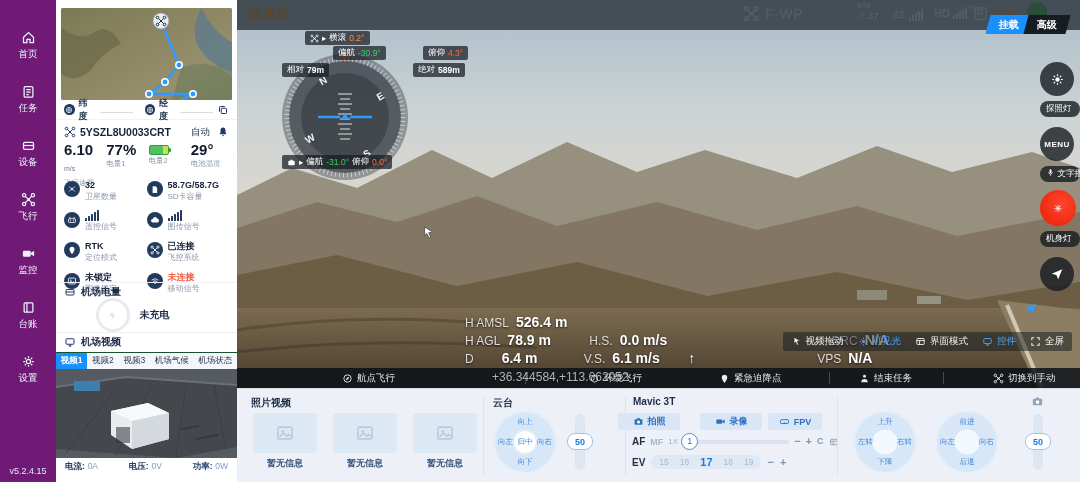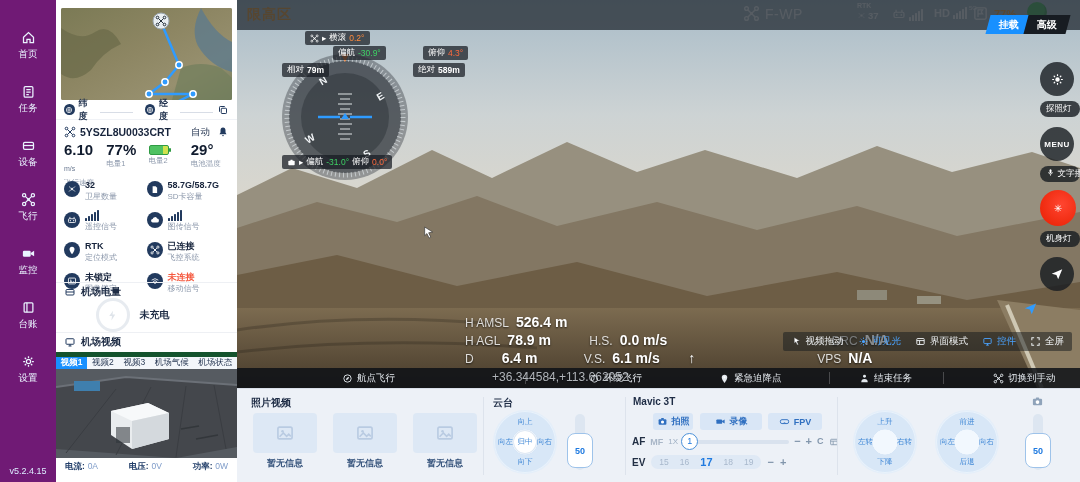--- a/index.html
+++ b/index.html
@@ -35,21 +35,21 @@
   .stv { font-size:9px; font-weight:bold; color:#17243c; line-height:11px;}
   .stv.red { color:#f5593f; }
   .stl { font-size:8px; color:#8d99ac; }
   .bars { display:flex; align-items:flex-end; gap:1px; height:10px;}
   .bars i { width:2px; background:#223a5e; display:block; border-radius:.5px;}
   .bars.w i { background:#fff; }
   .sech { position:absolute; left:0; width:181px; height:18px; display:flex; align-items:center; gap:5px; padding:0 8px; border-top:1px solid #eef0f4; font-size:10px; font-weight:bold; color:#1e2c45;}
   .dockbatt-body { position:absolute; left:0; top:300px; width:153px; height:30px; display:flex; align-items:center; justify-content:center; gap:10px;}
   .ring { width:34px; height:34px; border-radius:50%; border:3px solid #e7ebf0; color:#dfe4ea; display:flex; align-items:center; justify-content:center; font-size:13px;}
   .nocharge { font-size:10px; font-weight:bold; color:#1e2c45;}
-  .vtabs { position:absolute; left:0; top:352px; width:181px; height:17px; display:flex; background:#f3f6fa; border-top:5px solid #14532d;}
+  .vtabs { position:absolute; left:0; top:352px; width:181px; height:17px; display:flex; background:#f3f6fa; border-top:1px solid #14532d;}
   .vtab { flex:1 1 auto; font-size:8.5px; color:#2a3a55; display:flex; align-items:center; justify-content:center; cursor:pointer; white-space:nowrap; padding:0 2px;}
   .vtab.active { background:#1890ff; color:#fff; font-weight:bold;}
   .dockvideo { position:absolute; left:0; top:369px; width:181px; height:89px; overflow:hidden; background:#4a4f55;}
   .powrow { position:absolute; left:0; top:458px; width:181px; height:17px; display:flex; align-items:center; justify-content:space-between; padding:0 9px; background:#fff;}
   .powrow .pl { font-size:8.5px; font-weight:bold; color:#24406b;}
   .powrow .pv { font-size:8.5px; color:#7f9cc9;}
   
   .main { position:absolute; left:237px; top:0; width:843px; height:388px; overflow:hidden; background:#9aa5ab;}
   .topstrip { position:absolute; left:0; top:0; width:843px; height:30px; background:rgba(38,46,54,.78); z-index:6;}
   .zone { position:absolute; left:10px; top:6px; font-size:14px; font-weight:bold; color:#ff9a1e; letter-spacing:1px;}
@@ -104,21 +104,21 @@
   .mcard { position:absolute; top:24px; width:64px; height:40px; background:#dde8f5; border-radius:4px; display:flex; align-items:center; justify-content:center; color:#b9cbe2; cursor:pointer;}
   .mlabel { position:absolute; top:68px; width:64px; text-align:center; font-size:9px; font-weight:bold; color:#33517a;}
   .dpad { position:absolute; width:62px; height:62px; border-radius:50%; background:radial-gradient(circle,#f2f8fe 28%,#d8e7f7 29%); box-shadow:0 0 0 1px #e4eef9, inset 0 0 0 1px #e9f2fb; }
   .petal { position:absolute; font-size:7.5px; color:#3f87d6; cursor:pointer; white-space:nowrap;}
   .petal.u { top:6px; left:50%; transform:translateX(-50%);}
   .petal.d { bottom:6px; left:50%; transform:translateX(-50%);}
   .petal.l { left:4px; top:50%; transform:translateY(-50%);}
   .petal.r { right:4px; top:50%; transform:translateY(-50%);}
   .petal.c { left:50%; top:50%; transform:translate(-50%,-50%); background:#fff; border-radius:50%; width:22px; height:22px; display:flex; align-items:center; justify-content:center; box-shadow:0 0 2px rgba(80,120,170,.4);}
   .vslider { position:absolute; width:10px; height:56px; background:#dde6f1; border-radius:5px;}
-  .vthumb { position:absolute; left:-8px; top:19px; width:26px; height:35px; background:#fff; border:1px solid #9ec3ea; border-radius:8px; color:#1f7ae0; font-size:9px; font-weight:bold; display:flex; align-items:center; justify-content:center; cursor:pointer;}
+  .vthumb { position:absolute; left:-8px; top:19px; width:26px; height:17px; background:#fff; border:1px solid #9ec3ea; border-radius:8px; color:#1f7ae0; font-size:9px; font-weight:bold; display:flex; align-items:center; justify-content:center; cursor:pointer;}
   .modebtn { position:absolute; top:24px; height:17px; background:#d9e6f6; border-radius:3px; color:#2f6fc0; font-size:9px; display:flex; align-items:center; justify-content:center; gap:4px; cursor:pointer; font-weight:bold;}
   .afrow { position:absolute; left:395px; top:47px; display:flex; align-items:center; gap:5px;}
   .aflab { font-size:10px; font-weight:bold; color:#222f44;}
   .mflab { font-size:9px; color:#a9b6c7; font-weight:bold;}
   .zoomlab { font-size:8px; color:#9fb0c4;}
   .aftrack { width:106px; height:4px; background:#d9e2ee; border-radius:2px; position:relative;}
   .afhandle { position:absolute; left:-2px; top:-7px; width:17px; height:17px; border-radius:50%; background:#fff; border:1.5px solid #4a90d9; color:#1f7ae0; font-size:9px; display:flex; align-items:center; justify-content:center; cursor:pointer;}
   .gbtn { color:#8296ac; font-size:11px; cursor:pointer; font-weight:bold; line-height:11px;}
   .evrow { position:absolute; left:395px; top:66px; display:flex; align-items:center; gap:6px;}
   .evtrack { display:flex; align-items:center; background:#dfe9f5; border-radius:8px; padding:1px 8px; gap:11px;}
@@ -884,21 +884,21 @@
     <span class="petal r">向右</span>
     <span class="petal d">向下</span>
     <span class="petal c">归中</span>
   </div>
   <div class="vslider" style="left:338px; top:25px">
     <div class="vthumb">50</div>
   </div>
   <div class="vdiv" style="left:388px"></div>
 
   <div class="sect-title" style="left:396px; top:7px">Mavic 3T</div>
-  <div class="modebtn" style="left:416px; width:40px">
+  <div class="modebtn" style="left:381px; width:62px">
       <svg class="ic" width="11" height="11">
         <use href="#i-camera" width="11" height="11"></use>
       </svg>
       <span>拍照</span>
     </div>
   <div class="modebtn" style="left:463px; width:62px">
       <svg class="ic" width="11" height="11">
         <use href="#i-videocam" width="11" height="11"></use>
       </svg>
       <span>录像</span>

